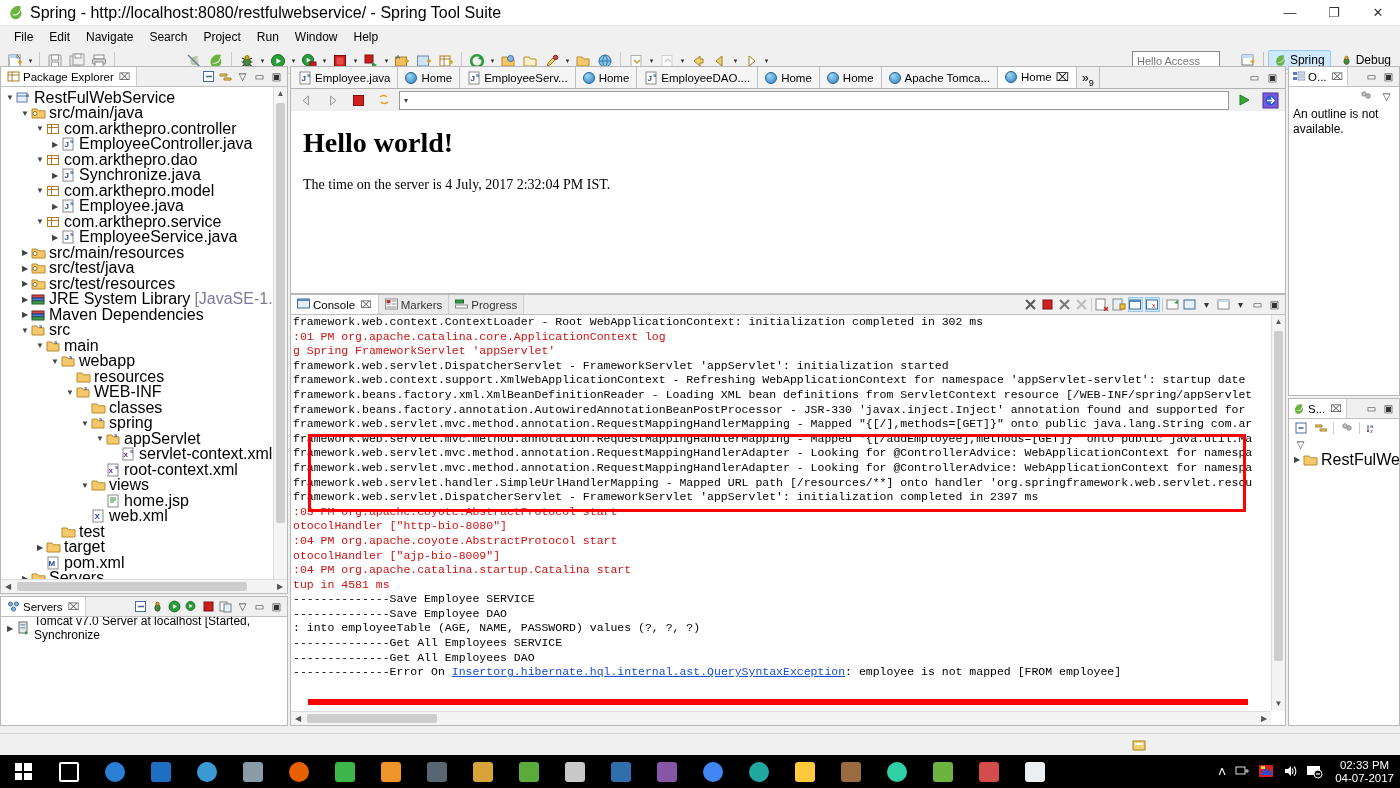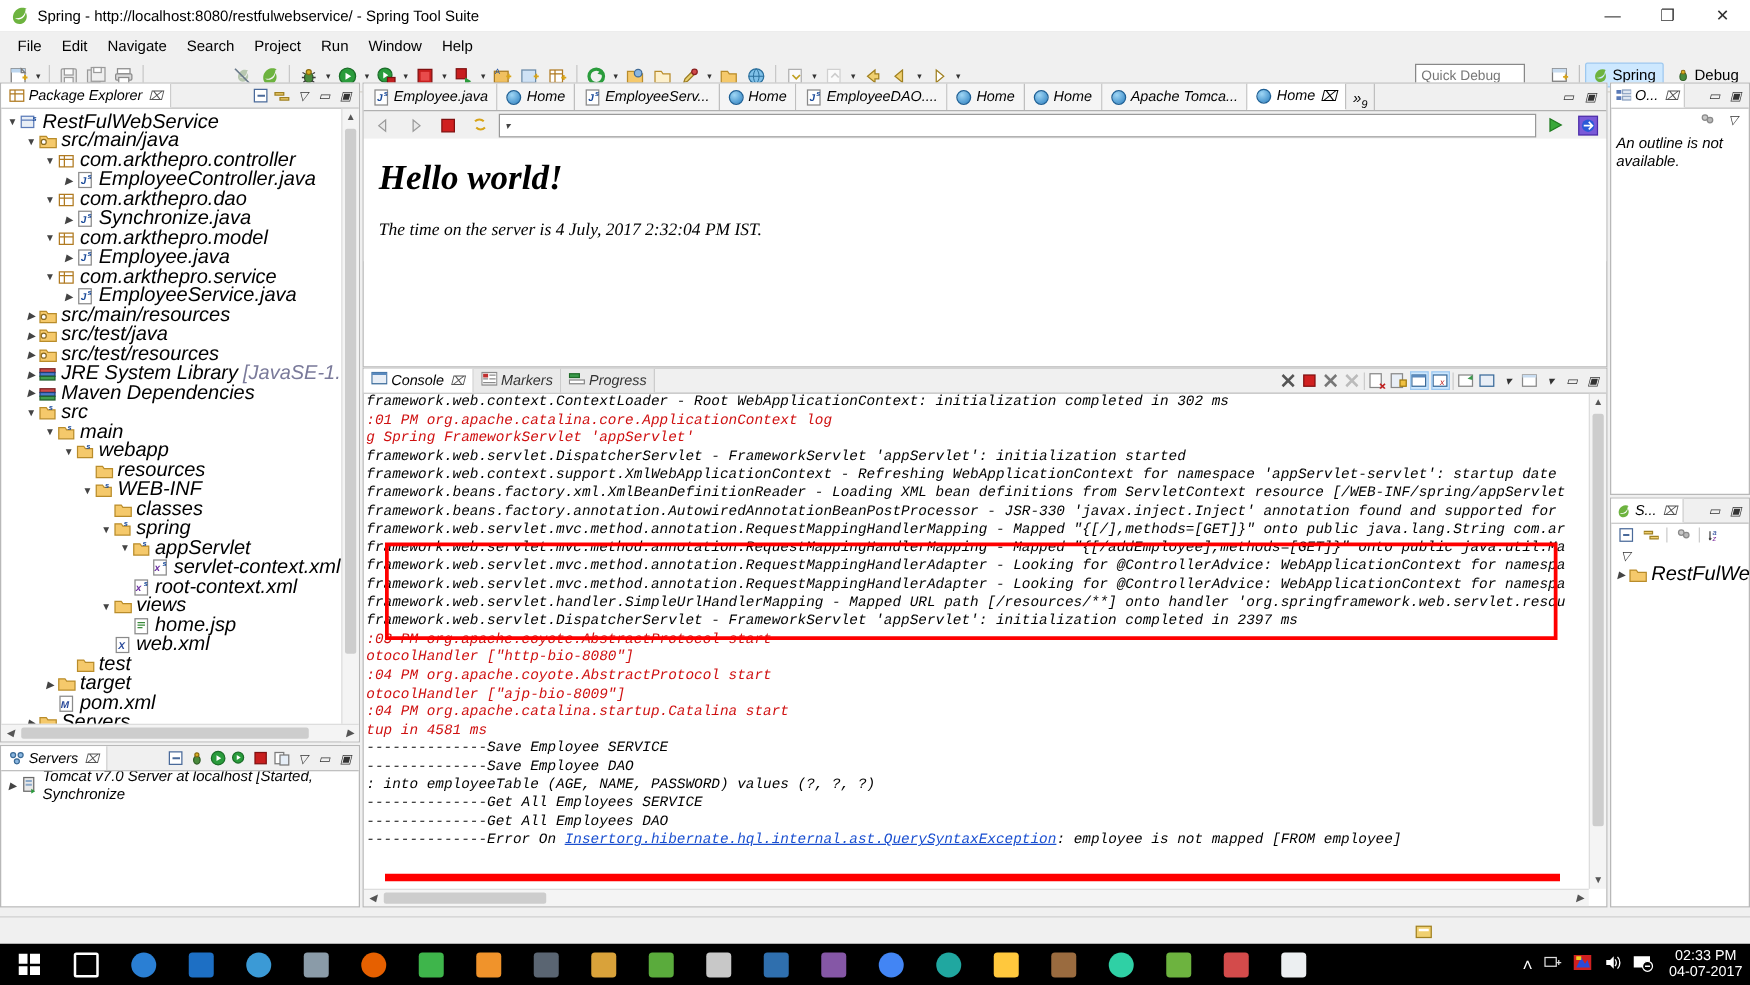--- a/index.html
+++ b/index.html
@@ -11,21 +11,21 @@
     background:#f0f0f0;
     overflow:hidden;
     position:relative;
   }
   
   .titlebar {
     height:26px; background:#ffffff; display:flex; align-items:center;
     border-bottom:1px solid #e8e8e8;
   }
   .titlebar .tb-icon { width:16px; height:16px; margin:0 6px 0 8px; flex:none; }
-  .titlebar .tb-text { font-size:12px; color:#000; white-space:nowrap; }
+  .titlebar .tb-text { font-size:16px; color:#000; white-space:nowrap; }
   .win-buttons { margin-left:auto; display:flex; height:26px; }
   .win-btn { width:44px; height:26px; display:flex; align-items:center; justify-content:center;
              font-size:13px; color:#333; }
 
   
   .menubar { height:22px; background:#f0f0f0; display:flex; align-items:center;
              padding-left:6px; }
   .menubar .mi { padding:2px 8px; font-size:12px; color:#000; white-space:nowrap; }
 
   
@@ -43,21 +43,21 @@
   }
   .persp-area { position:absolute; right:4px; top:2px; display:flex; align-items:center; gap:4px; }
   .persp-btn { display:flex; align-items:center; gap:3px; padding:2px 5px; font-size:12px;
                border-radius:2px; }
   .persp-btn.active { background:#cde8ff; border:1px solid #9dc8ef; }
 
   
   .main { position:absolute; top:66px; left:0; right:0; bottom:33px; }
 
   
-  .view { position:absolute; background:#fff; border:1px solid #b8b8b8;font-style:italic; }
+  .view { position:absolute; background:#fff; border:1px solid #b8b8b8; }
   .view-tabs { height:20px; background:#f0f0f0; display:flex; align-items:stretch;
                border-bottom:1px solid #c0c0c0; position:relative; }
   .vtab { display:flex; align-items:center; gap:3px; padding:0 6px; font-size:11.5px;
           background:#fff; border-right:1px solid #ccc; white-space:nowrap; }
   .vtab.inactive { background:#eaeaea; color:#333; }
   .vtab .x { font-size:10px; color:#555; margin-left:2px; }
   .vtools { margin-left:auto; display:flex; align-items:center; gap:2px; padding-right:3px; }
   .vtool { width:15px; height:15px; display:flex; align-items:center; justify-content:center;
            font-size:10px; color:#333; }
 
@@ -327,21 +327,21 @@
       </svg>
   </div>
   <div class="tb-arrow">▾</div>
   <div class="tb-item">
     <svg width="16" height="16">
         <path d="M6 3l6 5-6 5z" fill="#fff" stroke="#a08020"></path>
       </svg>
   </div>
   <div class="tb-arrow">▾</div>
 
-  <div class="quick-access">Quick Debug</div>
+  <div class="quick-access">Hello Access</div>
   <div class="persp-area">
     <div class="tb-item">
       <svg width="16" height="16">
           <rect x="2" y="3" width="11" height="10" fill="#fff" stroke="#7a7a7a"></rect>
           <rect x="2" y="3" width="11" height="3" fill="#c8dcf0"></rect>
           <path d="M10.5 9.5h4M12.5 7.5v4" stroke="#d8a419" stroke-width="1.4"></path>
         </svg>
     </div>
     <div style="width:1px;height:16px;background:#c0c0c0"></div>
     <div class="persp-btn active">

